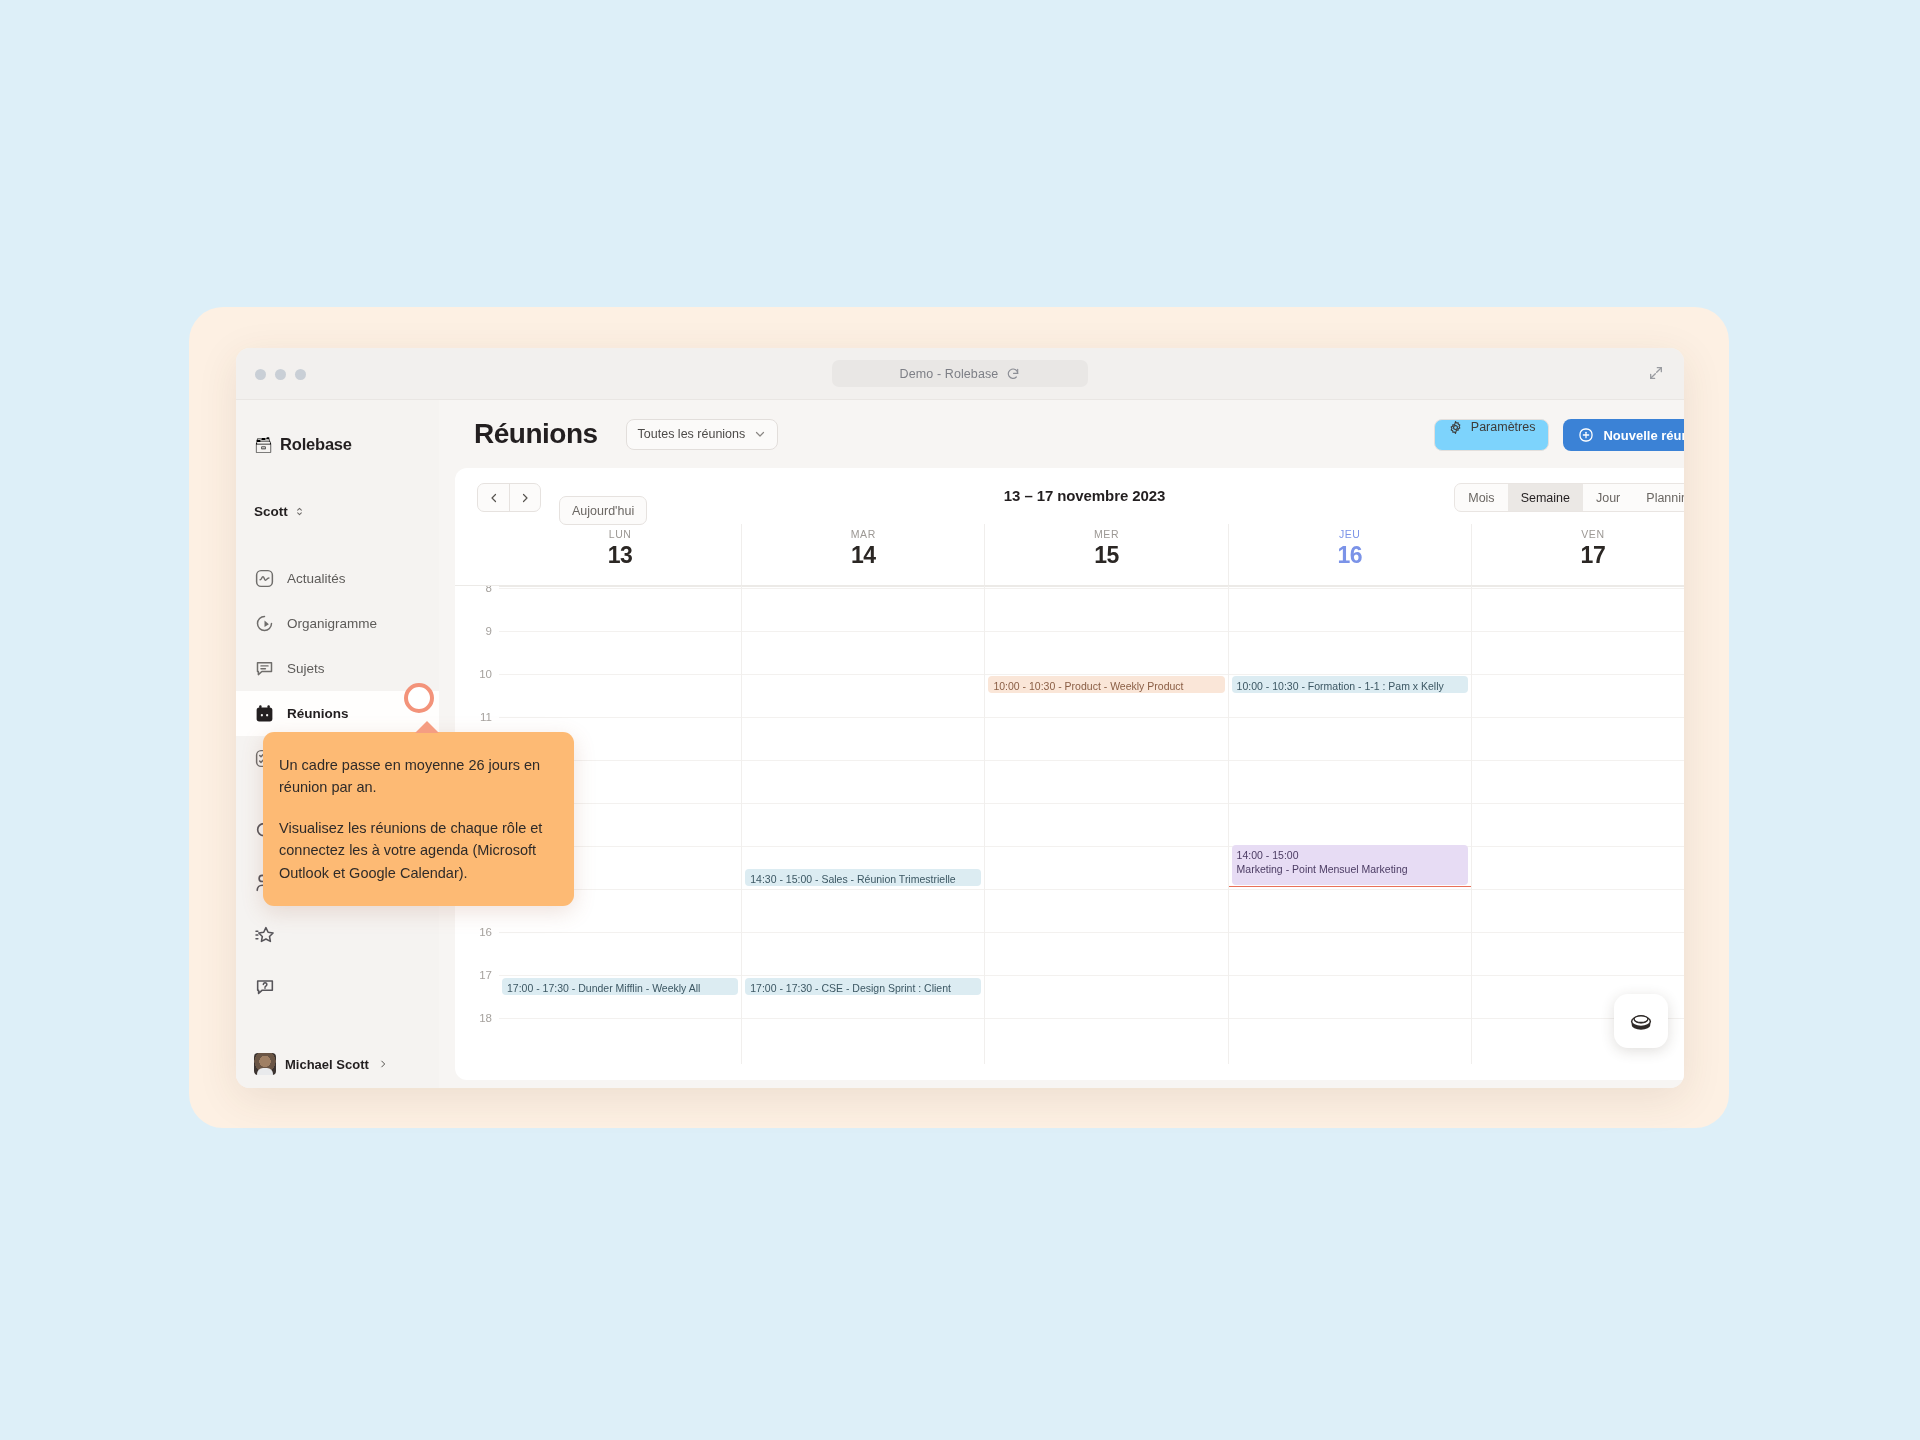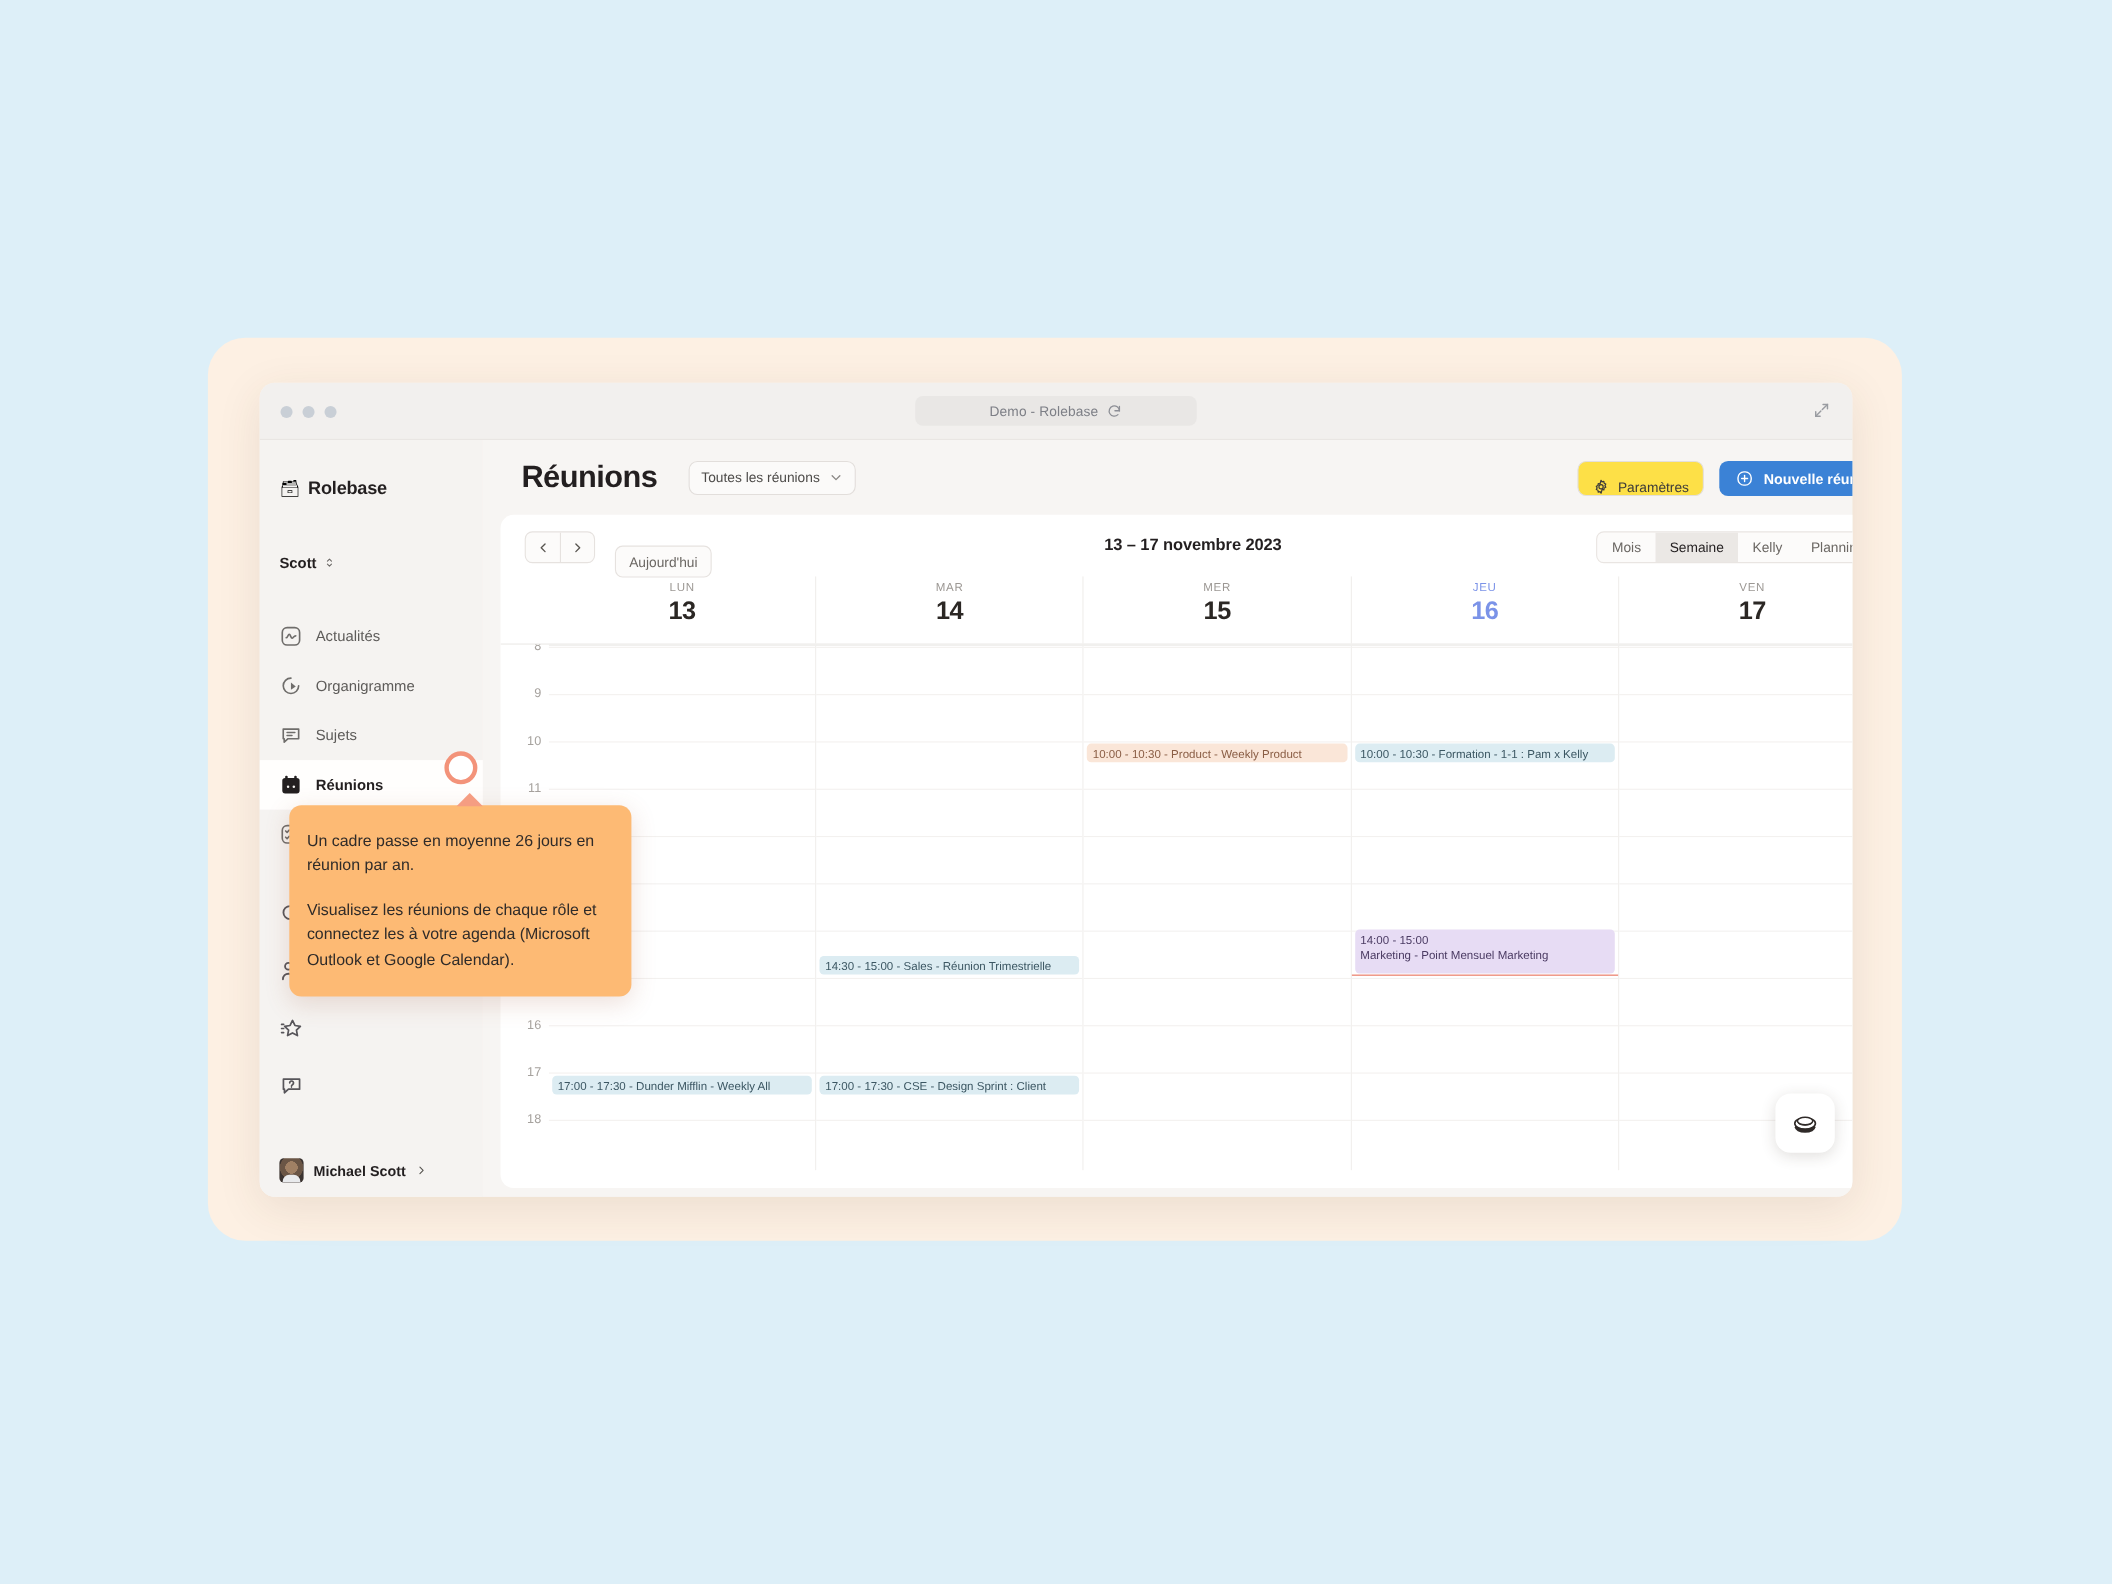--- a/index.html
+++ b/index.html
@@ -205,22 +205,22 @@
     top: 19px;
     display: flex;
     align-items: center;
     gap: 14px;
   }
   .btn-settings {
     height: 32px;
     padding: 0 13px;
     border: 1px solid #e3dfdc;
     border-radius: 8px;
-    background: #fde047;
-    display: flex; align-items: flex-end; gap: 8px;
+    background: #7dd3fc;
+    display: flex; align-items: flex-start; gap: 8px;
   }
   .btn-settings .label { font-size: 12.5px; color: #3d3b39; }
   .btn-settings .icon { width: 15px; height: 15px; color: #3d3b39; }
   .btn-primary {
     height: 32px;
     padding: 0 15px;
     border-radius: 8px;
     background: #3b82d6;
     display: flex; align-items: center; gap: 9px;
     white-space: nowrap;
@@ -619,21 +619,21 @@
 
             <div class="today-btn">
               <span class="label">Aujourd'hui</span>
             </div>
 
             <div class="range-title">13 – 17 novembre 2023</div>
 
             <div class="viewswitch">
               <div class="view-btn">Mois</div>
               <div class="view-btn active">Semaine</div>
-              <div class="view-btn">Kelly</div>
+              <div class="view-btn">Jour</div>
               <div class="view-btn">Plannin</div>
             </div>
           </div>
 
           <div class="dayhead">
             <div class="daycol-head">
               <div class="dow">LUN</div>
               <div class="dnum">13</div>
             </div>
             <div class="daycol-head">

